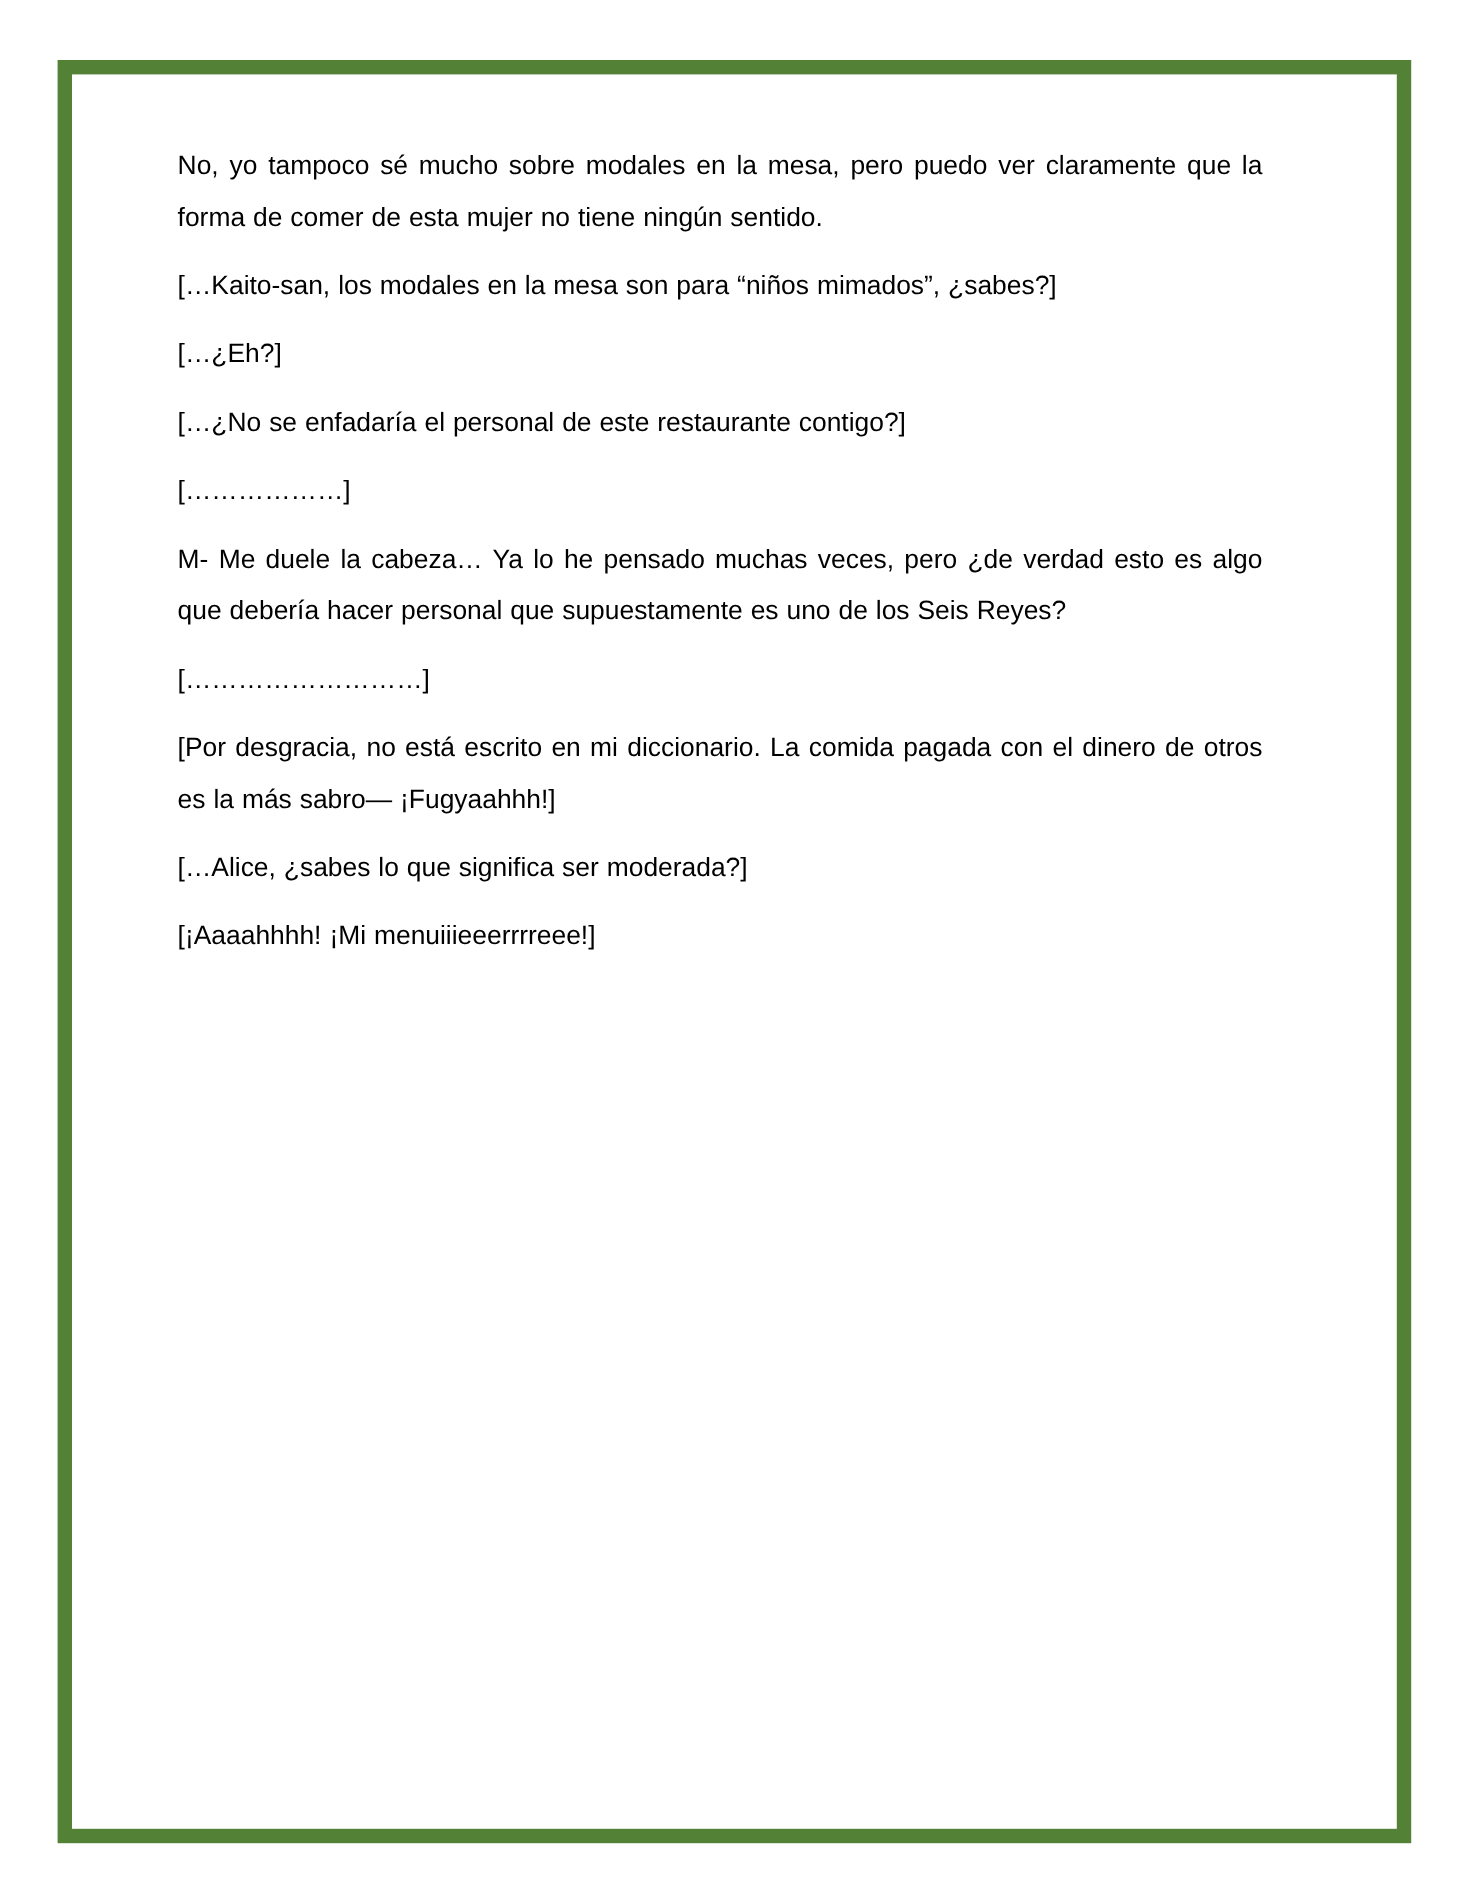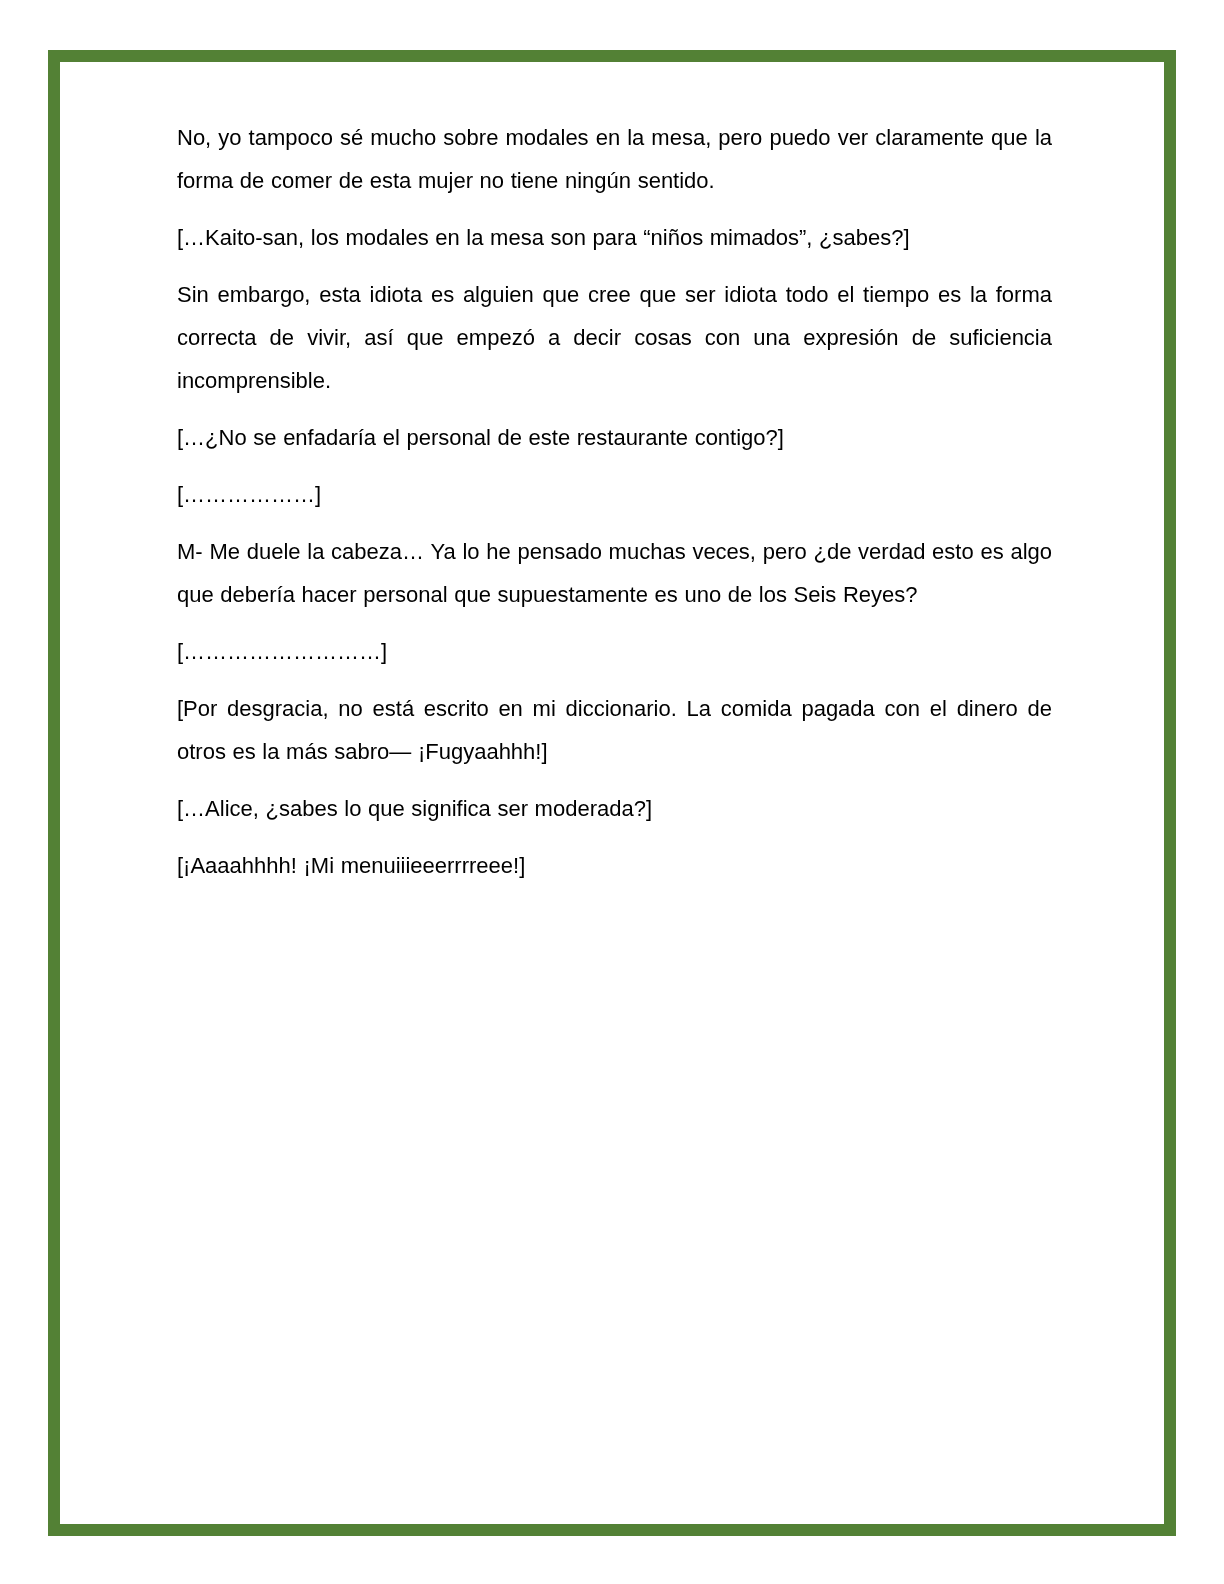--- a/index.html
+++ b/index.html
@@ -19,39 +19,39 @@
     left: 48px;
     top: 50px;
     width: 1128px;
     height: 1486px;
     box-sizing: border-box;
     border: 12px solid #538135;
     background: #ffffff;
   }
   .page-content {
     box-sizing: border-box;
-    padding: 54px 112px 0 117px;
+    padding: 54px 112px 0 88px;
   }
   .page-content p {
     margin: 0 0 14px 0;
     font-size: 22px;
     line-height: 43px;
     text-align: justify;
     letter-spacing: 0;
     word-spacing: 0.5px;
   }
 </style>
 </head>
 <body>
 
 <div class="page-frame">
   <div class="page-content">
     <p>No, yo tampoco sé mucho sobre modales en la mesa, pero puedo ver claramente que la forma de comer de esta mujer no tiene ningún sentido.</p>
     <p>[…Kaito-san, los modales en la mesa son para “niños mimados”, ¿sabes?]</p>
-    <p>Sin embargo, esta idiota es alguien que cree que ser idiota todo el tiempo es la forma correcta de vivir, así que empezó a decir cosas con una expresión de suficiencia incomprensible.</p>
+    <p>[…¿Eh?]</p>
     <p>[…¿No se enfadaría el personal de este restaurante contigo?]</p>
     <p>[………………]</p>
     <p>M- Me duele la cabeza… Ya lo he pensado muchas veces, pero ¿de verdad esto es algo que debería hacer personal que supuestamente es uno de los Seis Reyes?</p>
     <p>[………………………]</p>
     <p>[Por desgracia, no está escrito en mi diccionario. La comida pagada con el dinero de otros es la más sabro— ¡Fugyaahhh!]</p>
     <p>[…Alice, ¿sabes lo que significa ser moderada?]</p>
     <p>[¡Aaaahhhh! ¡Mi menuiiieeerrrreee!]</p>
   </div>
 </div>
 

